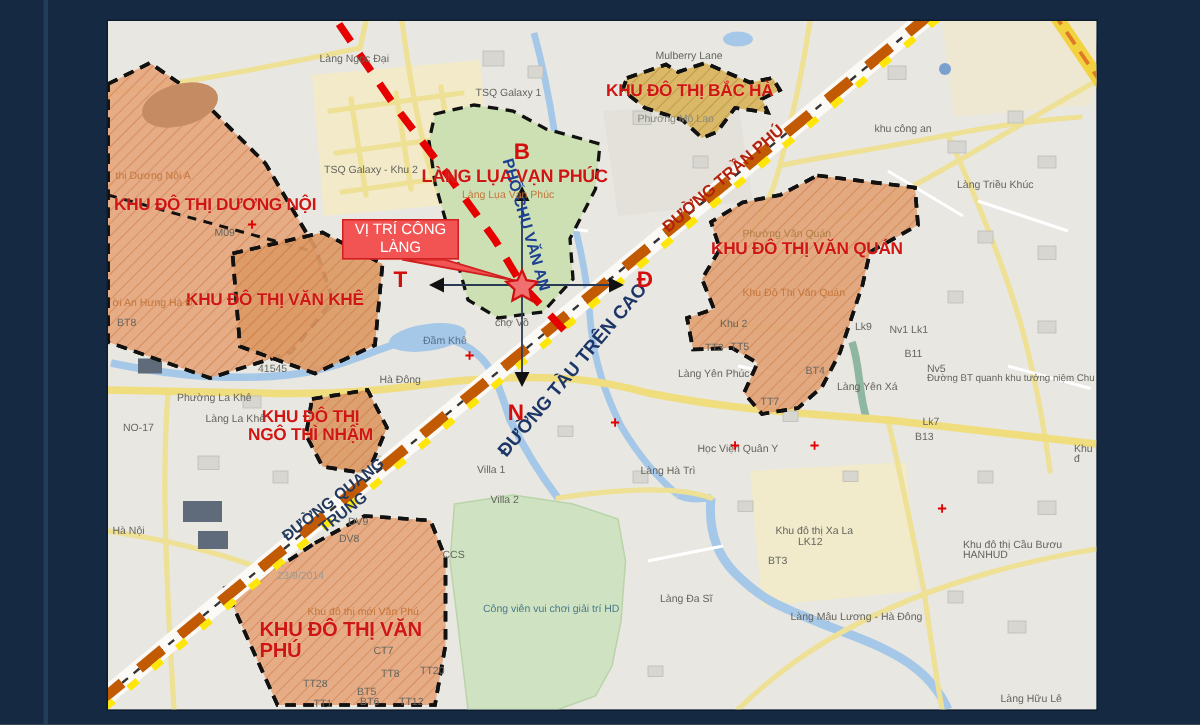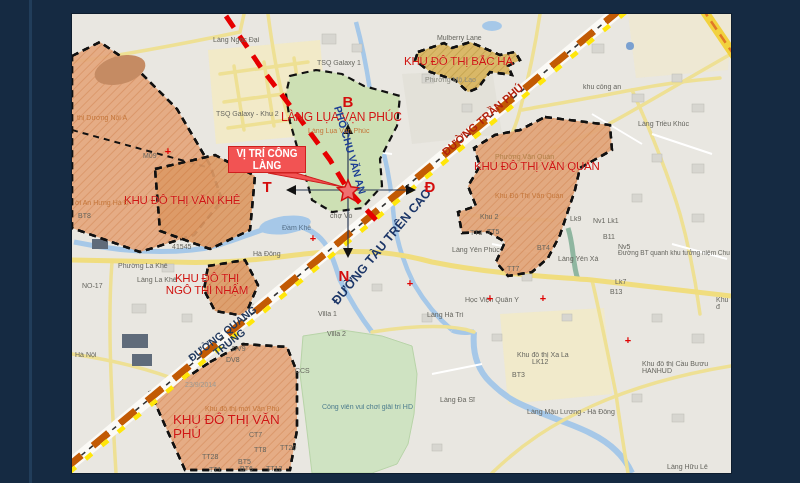--- a/index.html
+++ b/index.html
@@ -4,30 +4,30 @@
 <style>
   html,body{margin:0;padding:0;background:#0d1b2b;}
   .stage{position:relative;width:800px;height:483px;background:#152a42;overflow:hidden;
          font-family:"Liberation Sans",sans-serif;}
   .edge-stripe{position:absolute;left:29px;top:0;width:3px;height:483px;background:#2c4d70;opacity:.55;}
   .map{position:absolute;left:72px;top:14px;width:659px;height:459px;background:#e9e7e1;
        outline:1px solid #0e1d2e;overflow:hidden;}
   .map svg{position:absolute;left:0;top:0;}
   .labels{position:absolute;left:0;top:0;width:659px;height:459px;}
   .lbl{position:absolute;white-space:pre-line;line-height:1.05;transform-origin:center;}
-  .zone-lbl{color:#cf1612;font-weight:400;font-size:11.5px;letter-spacing:-0.2px;
+  .zone-lbl{color:#cf1612;font-weight:700;font-size:11.5px;letter-spacing:-0.2px;
             text-shadow:0 0 1px rgba(255,255,255,.4);}
   .road-lbl{font-weight:700;white-space:pre;text-align:center;}
   .place-lbl{color:#65655e;font-size:7px;font-weight:400;}
   .compass-lbl{color:#d40d0d;font-weight:700;font-size:15px;}
   .cross-lbl{color:#e00202;font-weight:700;font-size:11px;line-height:1;}
   .callout{position:absolute;left:156px;top:132px;width:78px;height:27px;background:#f25353;
            border:1.5px solid #cf1f1f;box-sizing:border-box;display:flex;flex-direction:column;
            align-items:center;justify-content:center;z-index:5;}
-  .callout span{color:#fff;font-weight:700;font-size:10px;line-height:1.15;white-space:nowrap;}
+  .callout span{color:#fff;font-weight:400;font-size:10px;line-height:1.15;white-space:nowrap;}
 </style>
 </head>
 <body>
 
 <div class="stage">
   <div class="edge-stripe"></div>
 
   <div class="map">
     <svg width="659" height="459" viewBox="0 0 659 459">
       <defs>
@@ -180,20 +180,21 @@
       <polygon points="196,159 224,159 271,173" fill="#f25353" stroke="#cf1f1f" stroke-width="1.2"></polygon>
       <path d="M276,166 L279,172.8 286.5,173.8 281,179 282.4,186.4 276,182.8 269.6,186.4 271,179 265.5,173.8 273,172.8 Z" fill="#f07070" stroke="#d01010" stroke-width="1.5"></path>
     </svg>
 
     <div class="callout">
       <span>VỊ TRÍ CÔNG</span>
       <span>LÀNG</span>
     </div>
 
     <div class="labels" id="labels">
+        <span class="lbl zone-lbl" style="left: 4px; top: 117px;">KHU ĐÔ THỊ DƯƠNG NỘI</span>
         <span class="lbl zone-lbl" style="left: 52px; top: 180px;">KHU ĐÔ THỊ VĂN KHÊ</span>
         <span class="lbl zone-lbl" style="left: 101px; top: 399px; font-size: 13.5px;">KHU ĐÔ THỊ VĂN
 PHÚ</span>
         <span class="lbl zone-lbl" style="left: 85px; top: 258px; width: 100px; text-align: center;">KHU ĐÔ THỊ
 NGÔ THÌ NHẬM</span>
         <span class="lbl zone-lbl" style="left: 209px; top: 97px; font-size: 12px;">LÀNG LỤA VẠN PHÚC</span>
         <span class="lbl zone-lbl" style="left: 332px; top: 41px;">KHU ĐÔ THỊ BẮC HÀ</span>
         <span class="lbl zone-lbl" style="left: 402px; top: 146px;">KHU ĐÔ THỊ VĂN QUÁN</span>
         <span class="lbl road-lbl" style="left: 411px; top: 106px; font-size: 11px; color: rgb(179, 34, 15); transform: translate(-50%, -50%) rotate(-41deg);">ĐƯỜNG TRẦN PHÚ</span>
         <span class="lbl road-lbl" style="left: 310px; top: 233px; font-size: 12.5px; color: rgb(28, 54, 104); transform: translate(-50%, -50%) rotate(-50deg);">ĐƯỜNG TÀU TRÊN CAO</span>

